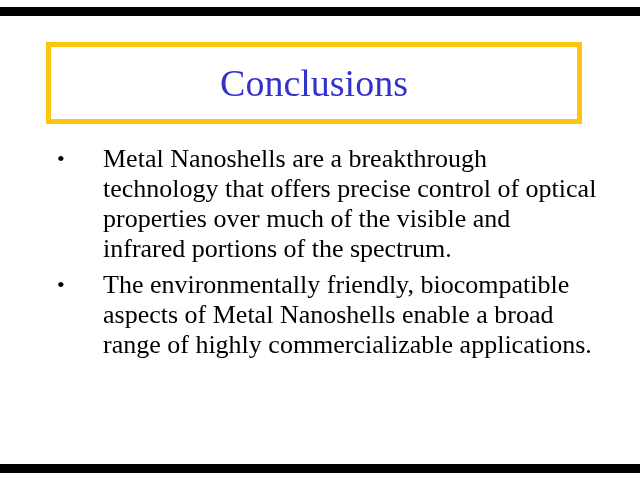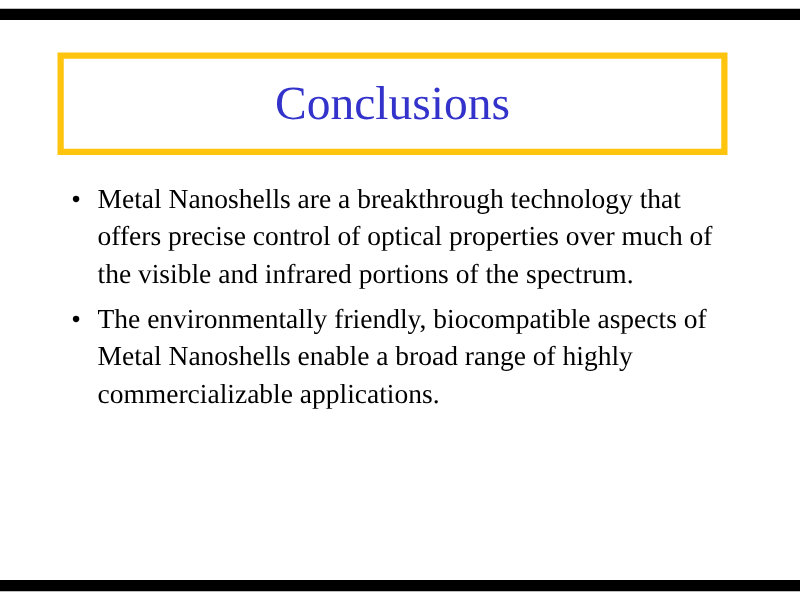--- a/index.html
+++ b/index.html
@@ -63,23 +63,24 @@
   }
   .bullet-marker {
     flex: 0 0 21px;
     width: 21px;
     font-size: 22px;
     line-height: 30px;
     color: #000000;
   }
   .bullet-text {
     width: 505px;
-    font-size: 22px;
+    font-size: 26px;
     line-height: 30px;
     color: #000000;
+    margin-left: 25px;
   }
 </style>
 </head>
 <body>
 
 <div class="slide">
 
   <div class="letterbox-bar top"></div>
 
   <div class="title-box">

